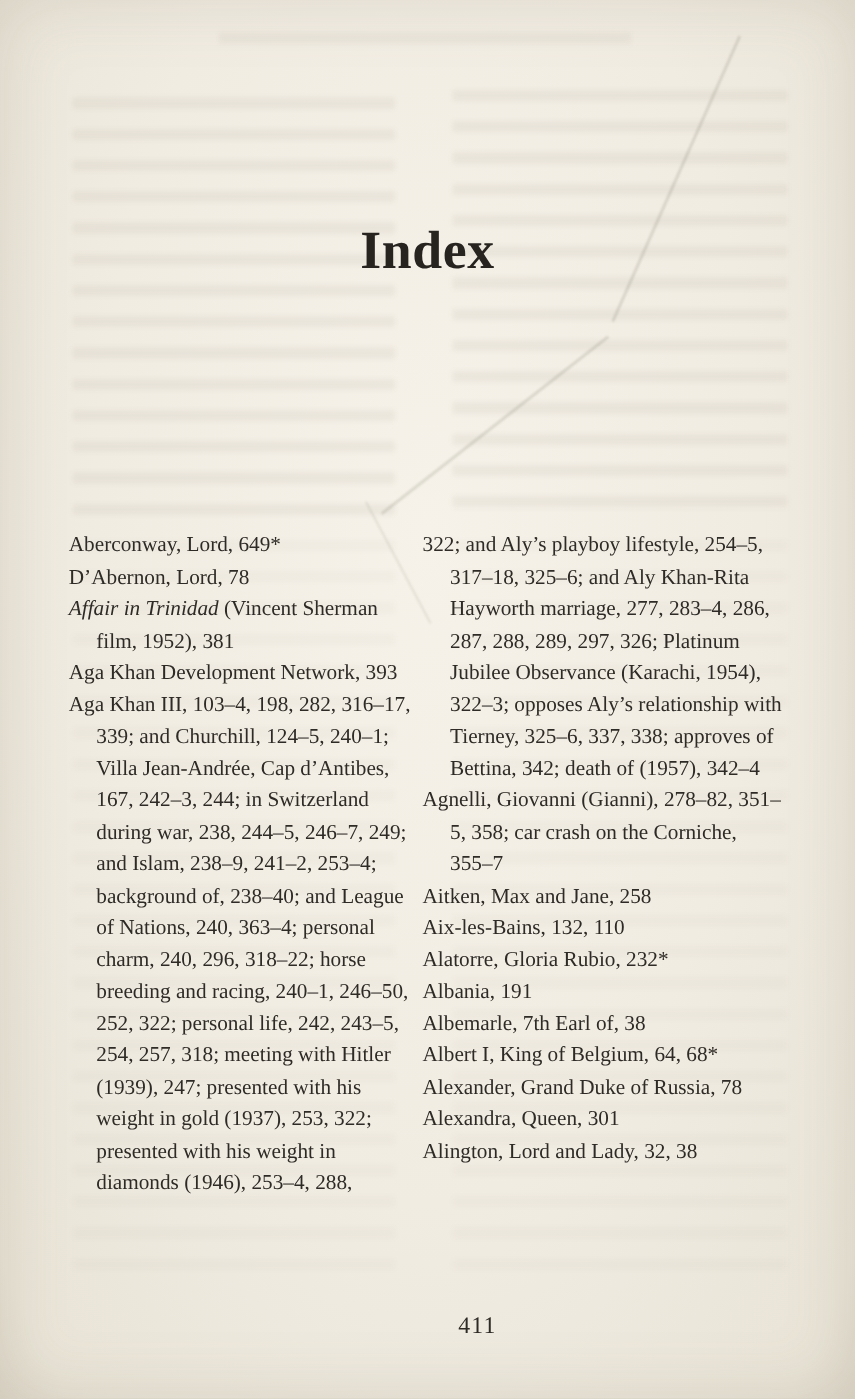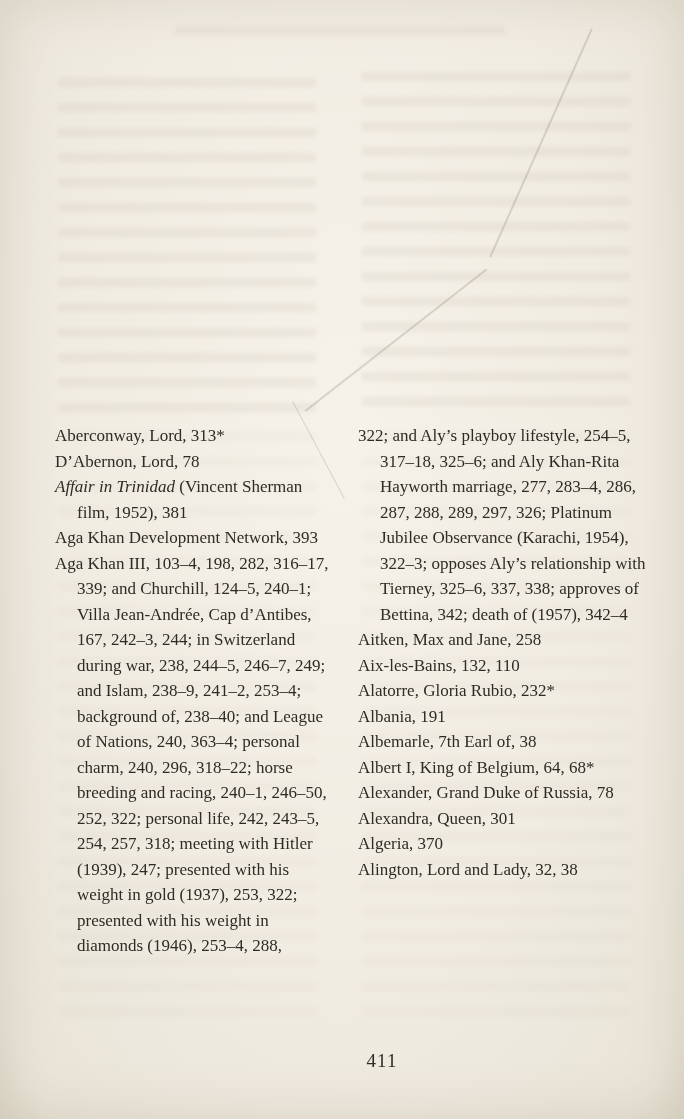--- a/index.html
+++ b/index.html
@@ -68,21 +68,21 @@
     top: 423px;
     left: 0;
     width: 100%;
     z-index: 3;
   }
   .column {
     position: absolute;
     top: 0;
   }
   .column-left  { left: 55px;  width: 274px; }
-  .column-right { left: 358px; width: 288px; }
+  .column-right { left: 338px; width: 288px; }
 
   .entry {
     margin: 0;
     padding-left: 22px;
     text-indent: -22px;
     font-size: 17px;
     line-height: 25.5px;
     color: #2e2b26;
   }
   .em { font-style: italic; }
@@ -107,39 +107,40 @@
 
   <div class="showthrough st-header"></div>
   <div class="showthrough st-topleft"></div>
   <div class="showthrough st-topright"></div>
   <div class="showthrough st-botleft"></div>
   <div class="showthrough st-botright"></div>
   <div class="crease crease-1"></div>
   <div class="crease crease-2"></div>
   <div class="crease crease-3"></div>
 
+  <h1 class="title">Index</h1>
 
   <div class="columns">
     <div id="col-left" class="column column-left">
-        <p class="entry"><span>Aberconway, Lord, 313*</span></p>
+        <p class="entry"><span>Aberconway, Lord, 649*</span></p>
         <p class="entry"><span>D’Abernon, Lord, 78</span></p>
         <p class="entry"><span class="em">Affair in Trinidad</span><span> (Vincent Sherman film, 1952), 381</span></p>
         <p class="entry"><span>Aga Khan Development Network, 393</span></p>
         <p class="entry"><span>Aga Khan III, 103–4, 198, 282, 316–17, 339; and Churchill, 124–5, 240–1; Villa Jean-Andrée, Cap d’Antibes, 167, 242–3, 244; in Switzerland during war, 238, 244–5, 246–7, 249; and Islam, 238–9, 241–2, 253–4; background of, 238–40; and League of Nations, 240, 363–4; personal charm, 240, 296, 318–22; horse breeding and racing, 240–1, 246–50, 252, 322; personal life, 242, 243–5, 254, 257, 318; meeting with Hitler (1939), 247; presented with his weight in gold (1937), 253, 322; presented with his weight in diamonds (1946), 253–4, 288,</span></p>
       </div>
     <div id="col-right" class="column column-right">
         <p class="entry"><span>322; and Aly’s playboy lifestyle, 254–5, 317–18, 325–6; and Aly Khan-Rita Hayworth marriage, 277, 283–4, 286, 287, 288, 289, 297, 326; Platinum Jubilee Observance (Karachi, 1954), 322–3; opposes Aly’s relationship with Tierney, 325–6, 337, 338; approves of Bettina, 342; death of (1957), 342–4</span></p>
+        <p class="entry"><span>Agnelli, Giovanni (Gianni), 278–82, 351–5, 358; car crash on the Corniche, 355–7</span></p>
         <p class="entry"><span>Aitken, Max and Jane, 258</span></p>
         <p class="entry"><span>Aix-les-Bains, 132, 110</span></p>
         <p class="entry"><span>Alatorre, Gloria Rubio, 232*</span></p>
         <p class="entry"><span>Albania, 191</span></p>
         <p class="entry"><span>Albemarle, 7th Earl of, 38</span></p>
         <p class="entry"><span>Albert I, King of Belgium, 64, 68*</span></p>
         <p class="entry"><span>Alexander, Grand Duke of Russia, 78</span></p>
         <p class="entry"><span>Alexandra, Queen, 301</span></p>
-        <p class="entry"><span>Algeria, 370</span></p>
         <p class="entry"><span>Alington, Lord and Lady, 32, 38</span></p>
       </div>
   </div>
 
   <div class="folio">411</div>
 
 </div>
 
 </body></html>

